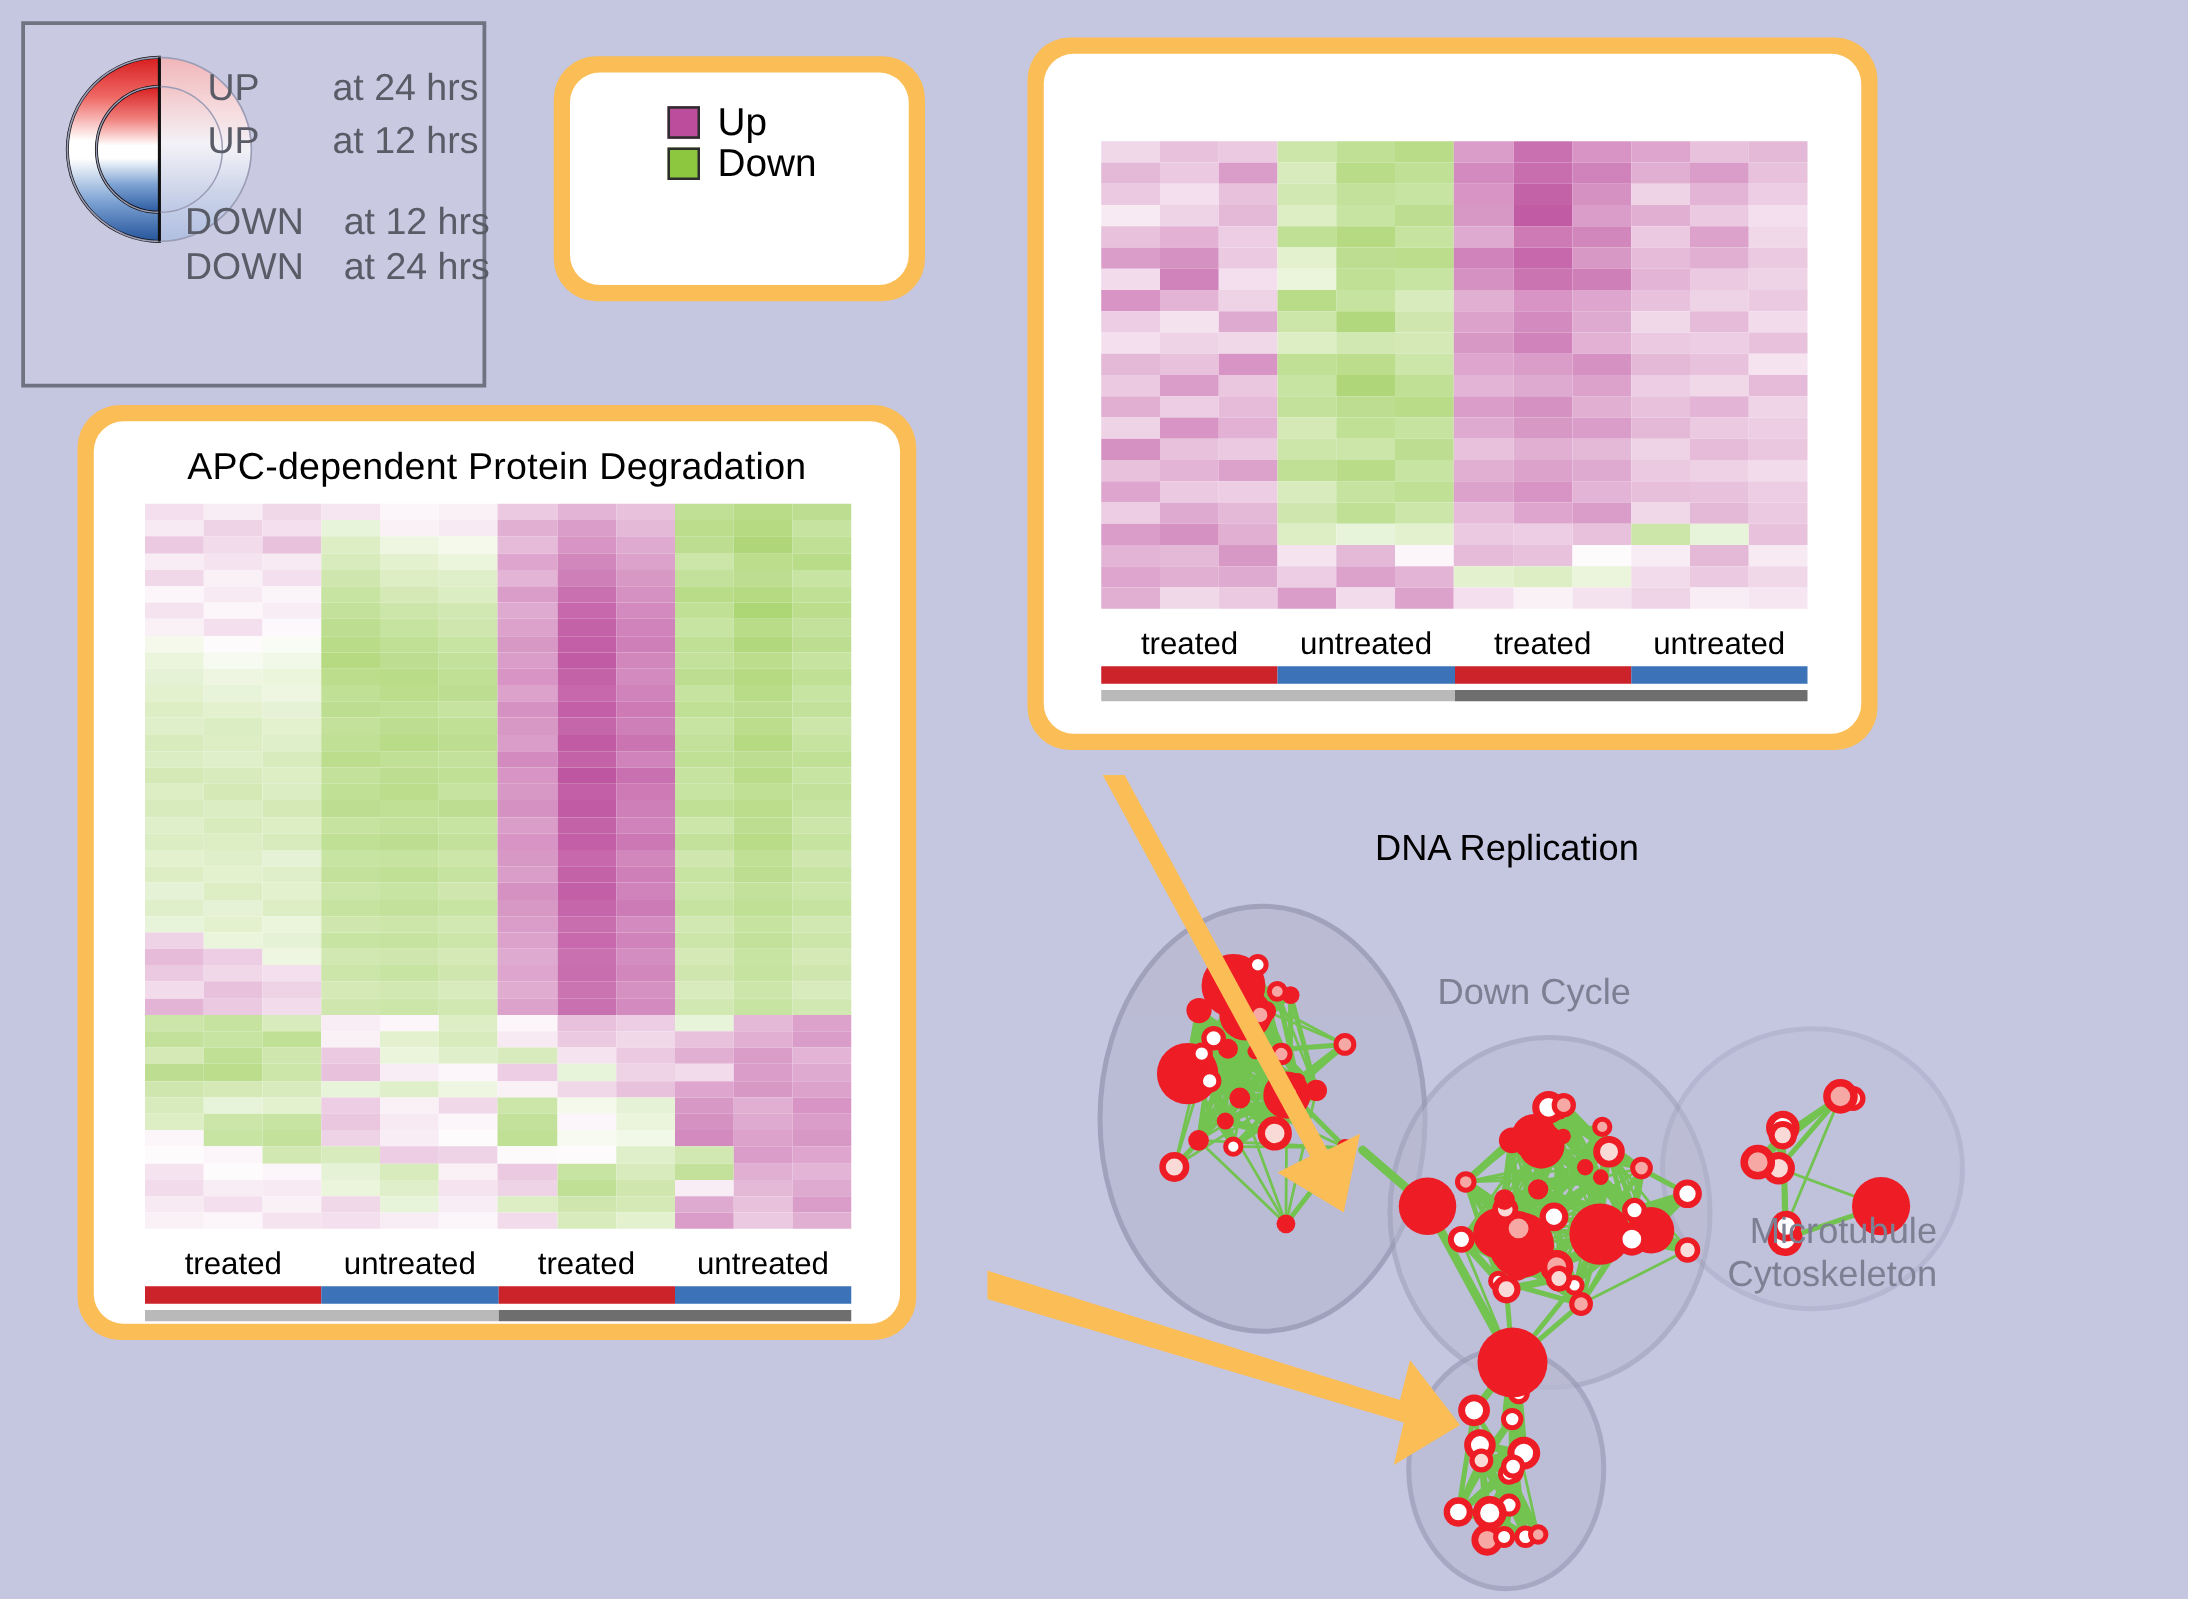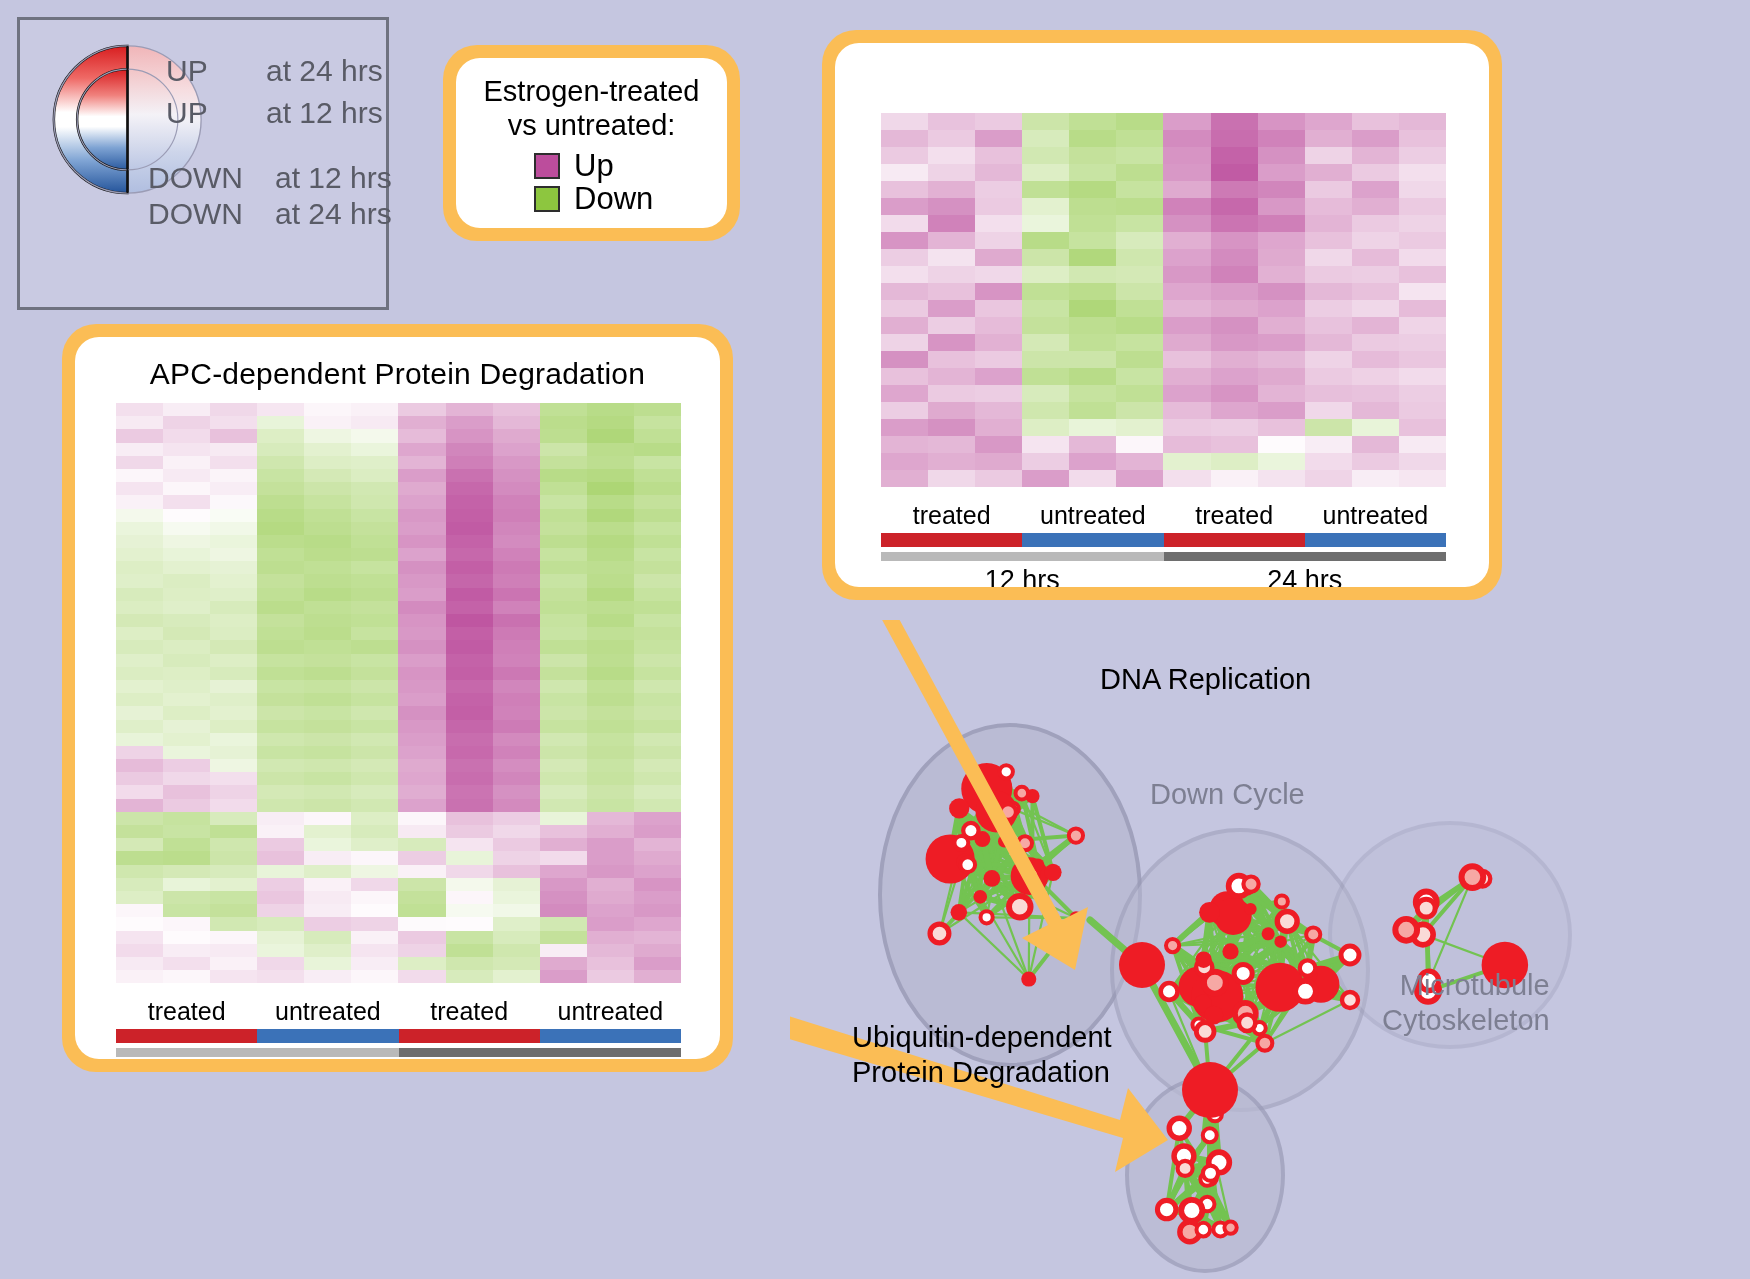--- a/index.html
+++ b/index.html
@@ -144,22 +144,20 @@
   <div class="key-text-row" style="left:128px;top:141px;">DOWN</div>
   <div class="key-text-row" style="left:255px;top:141px;">at 12 hrs</div>
 
   <div class="key-text-row" style="left:128px;top:177px;">DOWN</div>
   <div class="key-text-row" style="left:255px;top:177px;">at 24 hrs</div>
 
 </div>
 
 <div class="panel" id="legend-box">
   <div class="panel-inner">
-    <div class="legend-heading" style="white-space:pre-line">Estrogen-treated
-vs untreated:</div>
     <div class="legend-rows">
       <div class="legend-row">
         <span class="swatch" style="background:#bc4d9c"></span>
         <span class="legend-label">Up</span>
       </div>
       <div class="legend-row">
         <span class="swatch" style="background:#8dc63f"></span>
         <span class="legend-label">Down</span>
       </div>
     </div>
@@ -443,24 +441,20 @@
       </div>
       <div class="tx-bar" style="margin-top:3px;">
         <i style="flex:1;background:#cc2229"></i>
           <i style="flex:1;background:#3b72b8"></i>
         <i style="flex:1;background:#cc2229"></i>
           <i style="flex:1;background:#3b72b8"></i>
       </div>
       <div class="time-bar">
         <i style="flex:1;background:#b9b9b9"></i>
           <i style="flex:1;background:#6e6e6e"></i>
-      </div>
-      <div class="time-labels">
-        <span>12 hrs</span>
-        <span>24 hrs</span>
       </div>
     </div>
   </div>
 </div>
 
 <div class="panel" id="apc-panel">
   <div class="panel-inner">
     <div class="panel-title" style="margin-top:20px;">APC-dependent Protein Degradation</div>
     <div class="hm-wrap" style="left:41px;top:66px;width:565px;">
       <div class="heat" id="heat-apc" style="grid-template-columns: repeat(12, 1fr);">
@@ -1556,15 +1550,13 @@
 
     <g>
       <path d="M-250 318 L330 500 L338 468 L378 520 L325 552 L333 518 L-257 343 Z" fill="#fbbd55"></path>
     </g>
   </svg>
 
   <div class="net-label dark" id="lbl-dna">DNA Replication</div>
   <div class="net-label grey" id="lbl-cc">Down Cycle</div>
   <div class="net-label grey" id="lbl-mt">Microtubule
 Cytoskeleton</div>
-  <div class="net-label dark" id="lbl-ub">Ubiquitin-dependent
-Protein Degradation</div>
 </div>
 
 </body></html>

